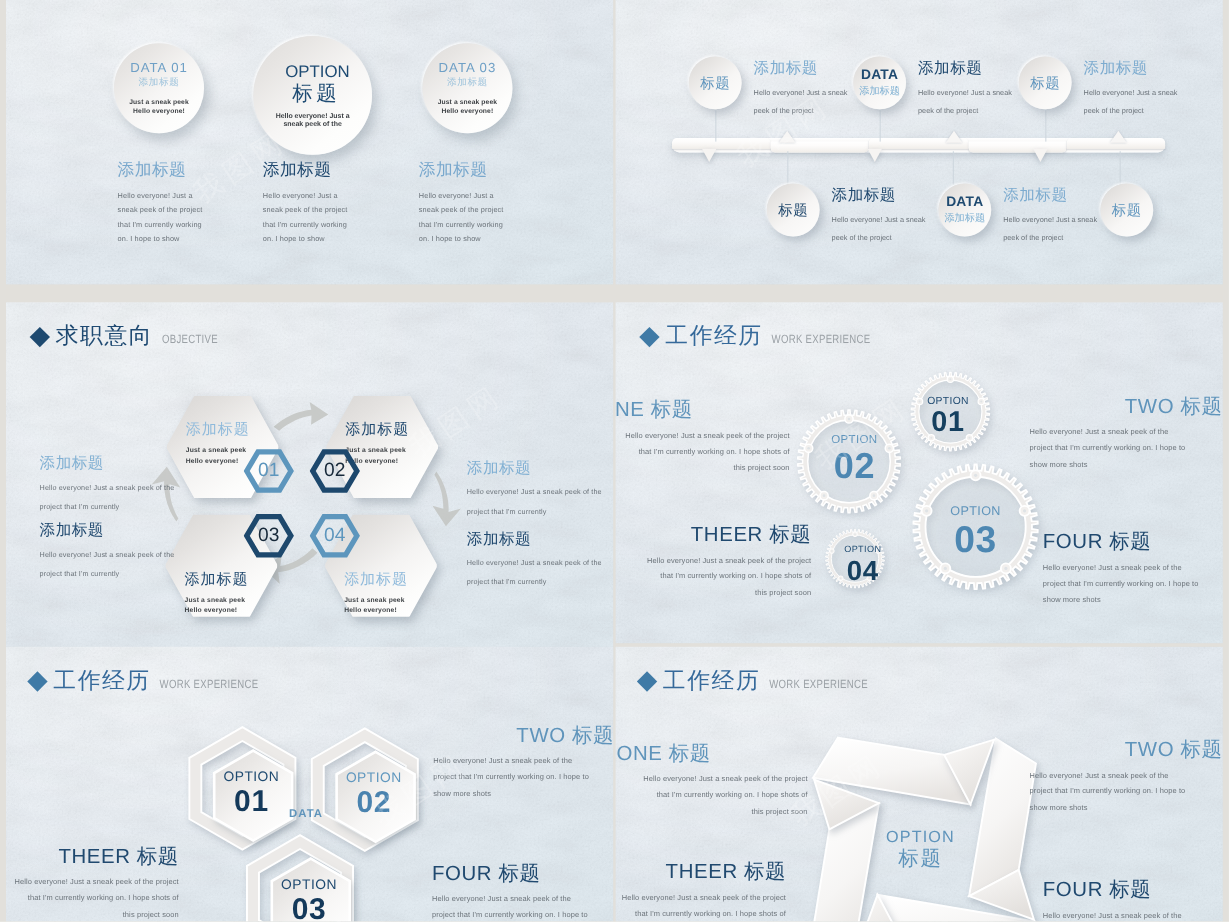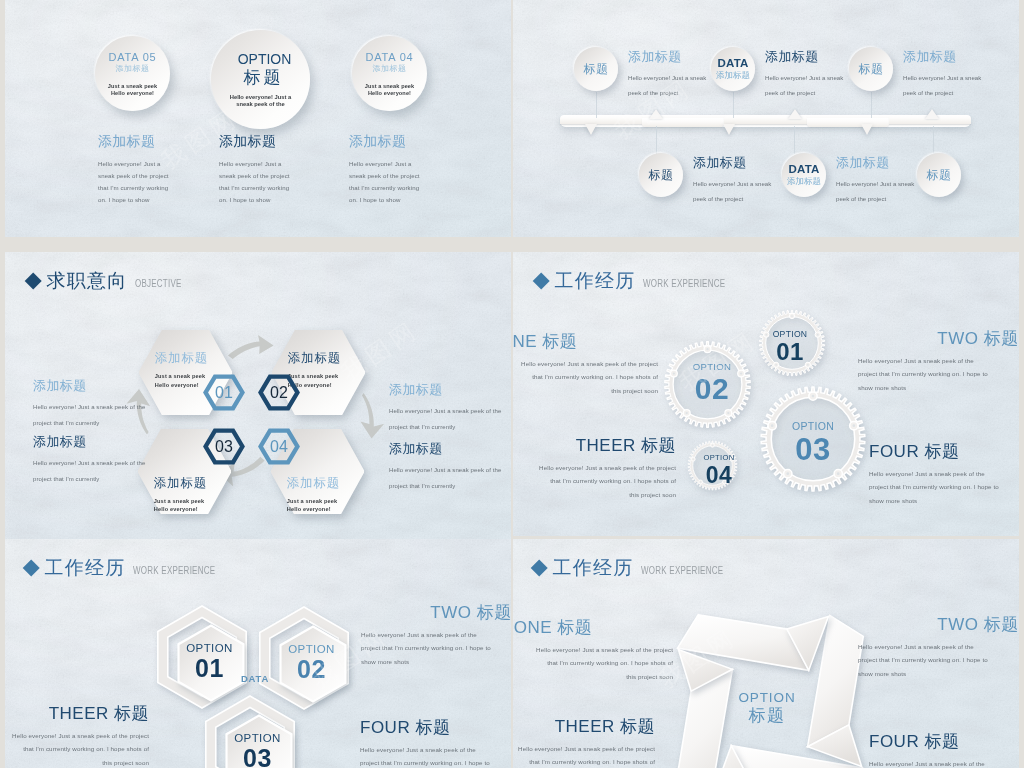--- a/index.html
+++ b/index.html
@@ -283,21 +283,21 @@
   </defs>
 </svg>
 
 <div class="page">
 
   <div class="slide s1">
     <div class="tex"></div>
 
     <div class="circ c1">
       <div class="cv">
-        <div class="en">DATA 05</div>
+        <div class="en">DATA 01</div>
         <div class="cn">添加标题</div>
         <div class="ds">
           <div>Just a sneak peek</div>
           <div>Hello everyone!</div>
         </div>
       </div>
     </div>
 
     <div class="circ c2">
       <div class="cv">
@@ -305,21 +305,21 @@
         <div class="cn">标题</div>
         <div class="ds">
           <div>Hello everyone! Just a</div>
           <div>sneak peek of the</div>
         </div>
       </div>
     </div>
 
     <div class="circ c3">
       <div class="cv">
-        <div class="en">DATA 04</div>
+        <div class="en">DATA 03</div>
         <div class="cn">添加标题</div>
         <div class="ds">
           <div>Just a sneak peek</div>
           <div>Hello everyone!</div>
         </div>
       </div>
     </div>
 
     <div class="col col1">
       <div class="ct">添加标题</div>

